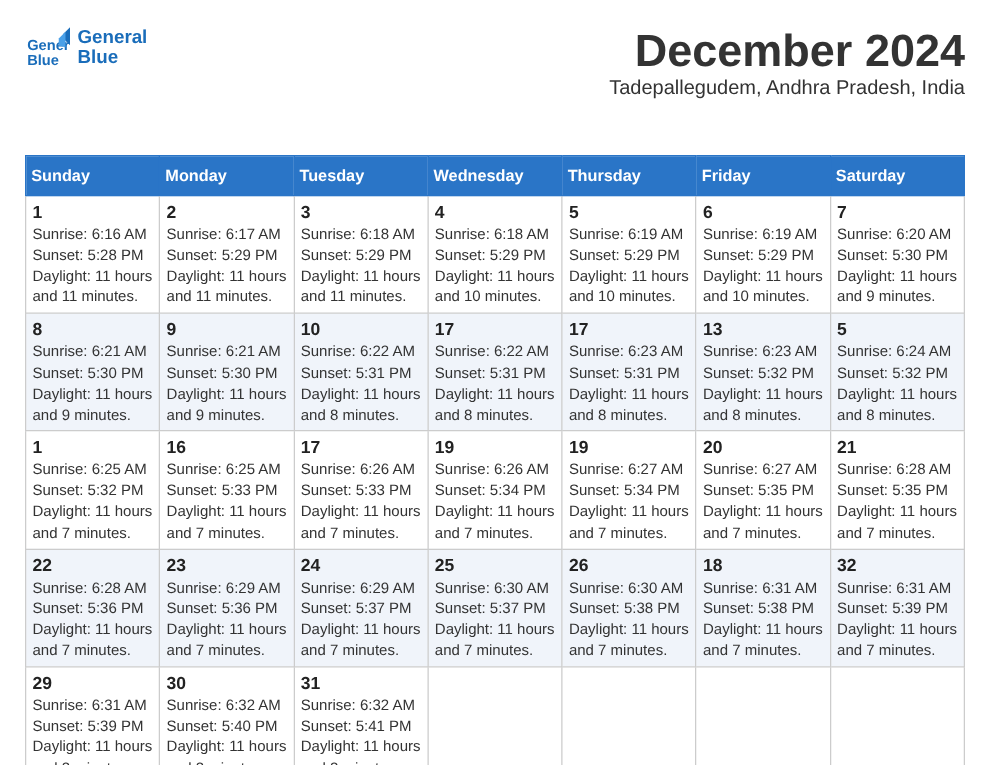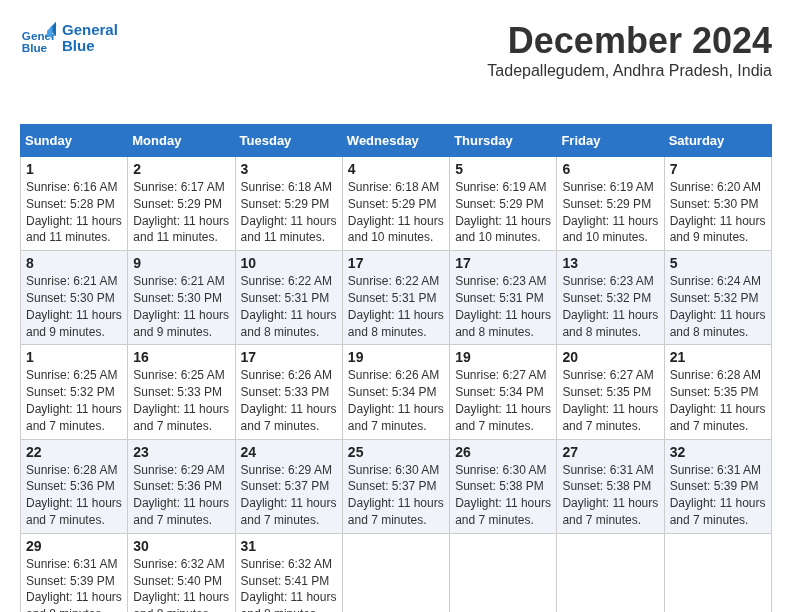--- a/index.html
+++ b/index.html
@@ -323,21 +323,21 @@
       </td>
         <td>
         <span class="day-number">26</span>
         <div class="day-info">
           Sunrise: 6:30 AM<br>
           Sunset: 5:38 PM<br>
           Daylight: 11 hours and 7 minutes.
         </div>
       </td>
         <td>
-        <span class="day-number">27</span>
+        <span class="day-number">18</span>
         <div class="day-info">
           Sunrise: 6:31 AM<br>
           Sunset: 5:38 PM<br>
           Daylight: 11 hours and 7 minutes.
         </div>
       </td>
         <td>
         <span class="day-number">32</span>
         <div class="day-info">
           Sunrise: 6:31 AM<br>

